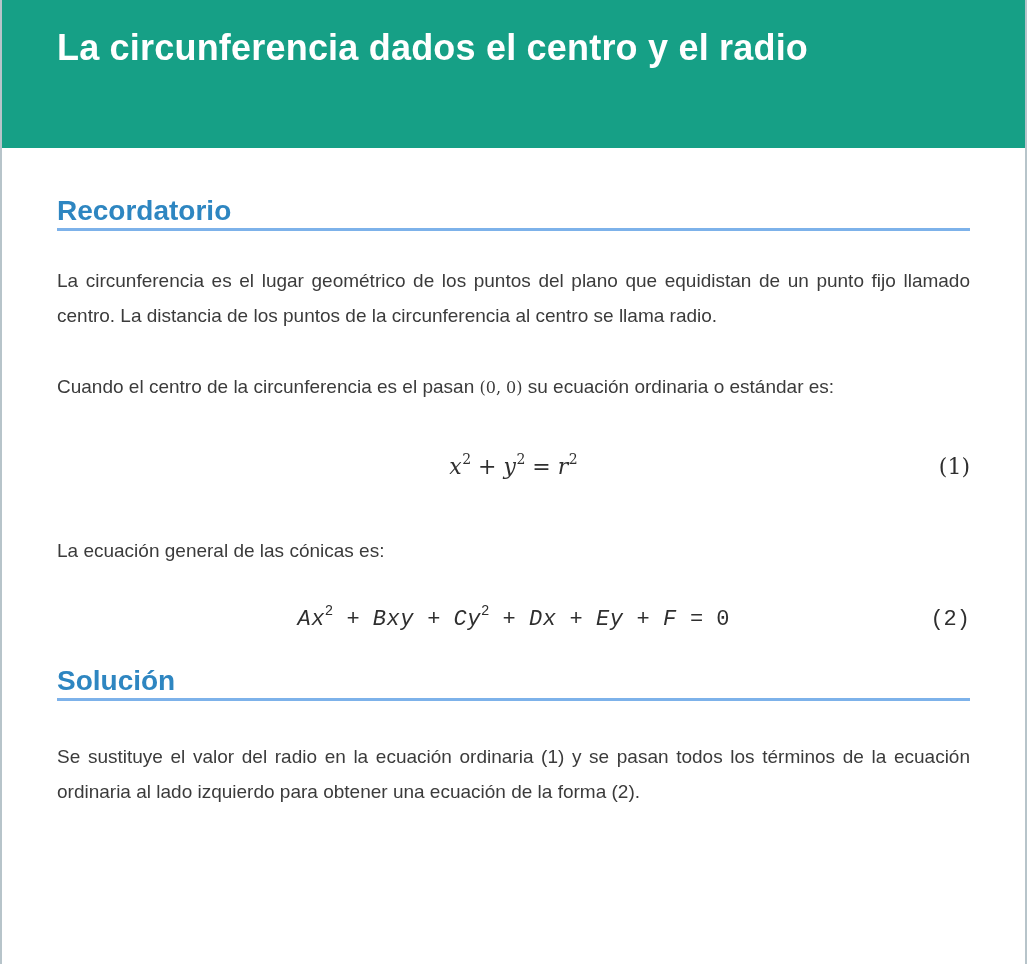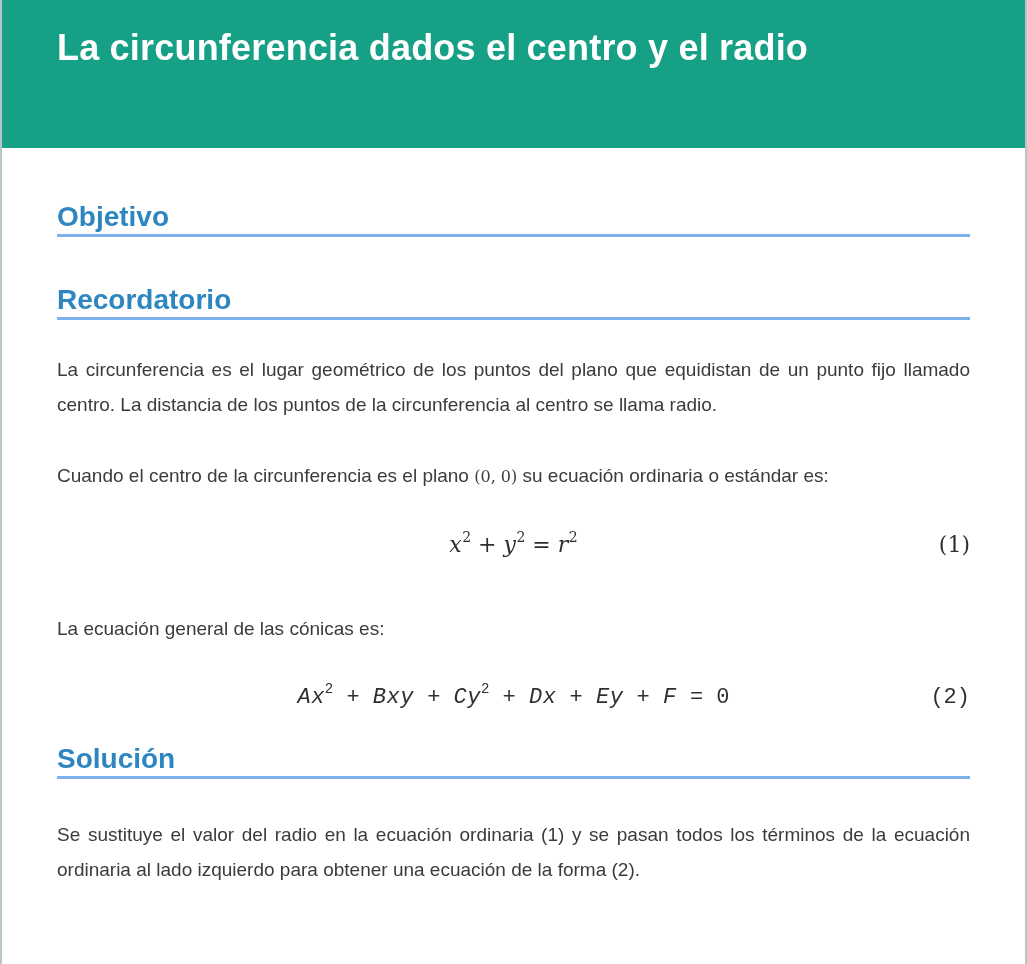--- a/index.html
+++ b/index.html
@@ -59,21 +59,21 @@
   }
   .umath{
     font-family:"DejaVu Serif","Liberation Serif",serif;
     font-style:normal;font-size:16px;
   }
   .equation{
     position:relative;height:44px;line-height:44px;text-align:center;
     font-family:"DejaVu Serif","Liberation Serif",serif;
     font-size:22px;color:#2F2F2F;
   }
-  .equation.mt-eq1{margin-top:29px;}
+  .equation.mt-eq1{margin-top:40px;}
   .equation.mt-eq2{margin-top:30px;font-family:Liberation Mono, monospace;}
   .equation i{font-style:italic;letter-spacing:.5px;}
   .equation .op{white-space:pre;}
   .equation sup{
     font-size:14px;line-height:0;position:relative;top:-2px;
     font-style:normal;letter-spacing:0;
   }
   .eq-number{
     position:absolute;right:0;top:0;height:44px;line-height:44px;
     font-size:22px;font-style:normal;color:#2F2F2F;
@@ -83,28 +83,27 @@
 <body>
 
 <div class="page">
 
   <header class="banner">
     <h1>La circunferencia dados el centro y el radio</h1>
   </header>
 
   <main class="content">
 
-    <h2 class="section mt-first">Objetivo</h2>
 
 
     <h2 class="section mt-recordatorio">Recordatorio</h2>
 
     <p class="body mt-b">La circunferencia es el lugar geométrico de los puntos del plano que equidistan de un punto fijo llamado centro. La distancia de los puntos de la circunferencia al centro se llama radio.</p>
 
-    <p class="body mt-c"><span>Cuando el centro de la circunferencia es el plano </span><span class="umath">(0, 0)</span><span> su ecuación ordinaria o estándar es:</span></p>
+    <p class="body mt-c"><span>Cuando el centro de la circunferencia es el pasan </span><span class="umath">(0, 0)</span><span> su ecuación ordinaria o estándar es:</span></p>
 
     <div class="equation mt-eq1"><span class="eq-body"><i>x</i><sup>2</sup><span class="op"> + </span><i>y</i><sup>2</sup><span class="op"> = </span><i>r</i><sup>2</sup></span><span class="eq-number">(1)</span></div>
 
     <p class="body mt-d">La ecuación general de las cónicas es:</p>
 
     <div class="equation mt-eq2"><span class="eq-body"><i>Ax</i><sup>2</sup><span class="op"> + </span><i>Bxy</i><span class="op"> + </span><i>Cy</i><sup>2</sup><span class="op"> + </span><i>Dx</i><span class="op"> + </span><i>Ey</i><span class="op"> + </span><i>F</i><span class="op"> = </span><span>0</span></span><span class="eq-number">(2)</span></div>
 
     <h2 class="section mt-solucion">Solución</h2>
 
     <p class="body mt-e">Se sustituye el valor del radio en la ecuación ordinaria (1) y se pasan todos los términos de la ecuación ordinaria al lado izquierdo para obtener una ecuación de la forma (2).</p>

